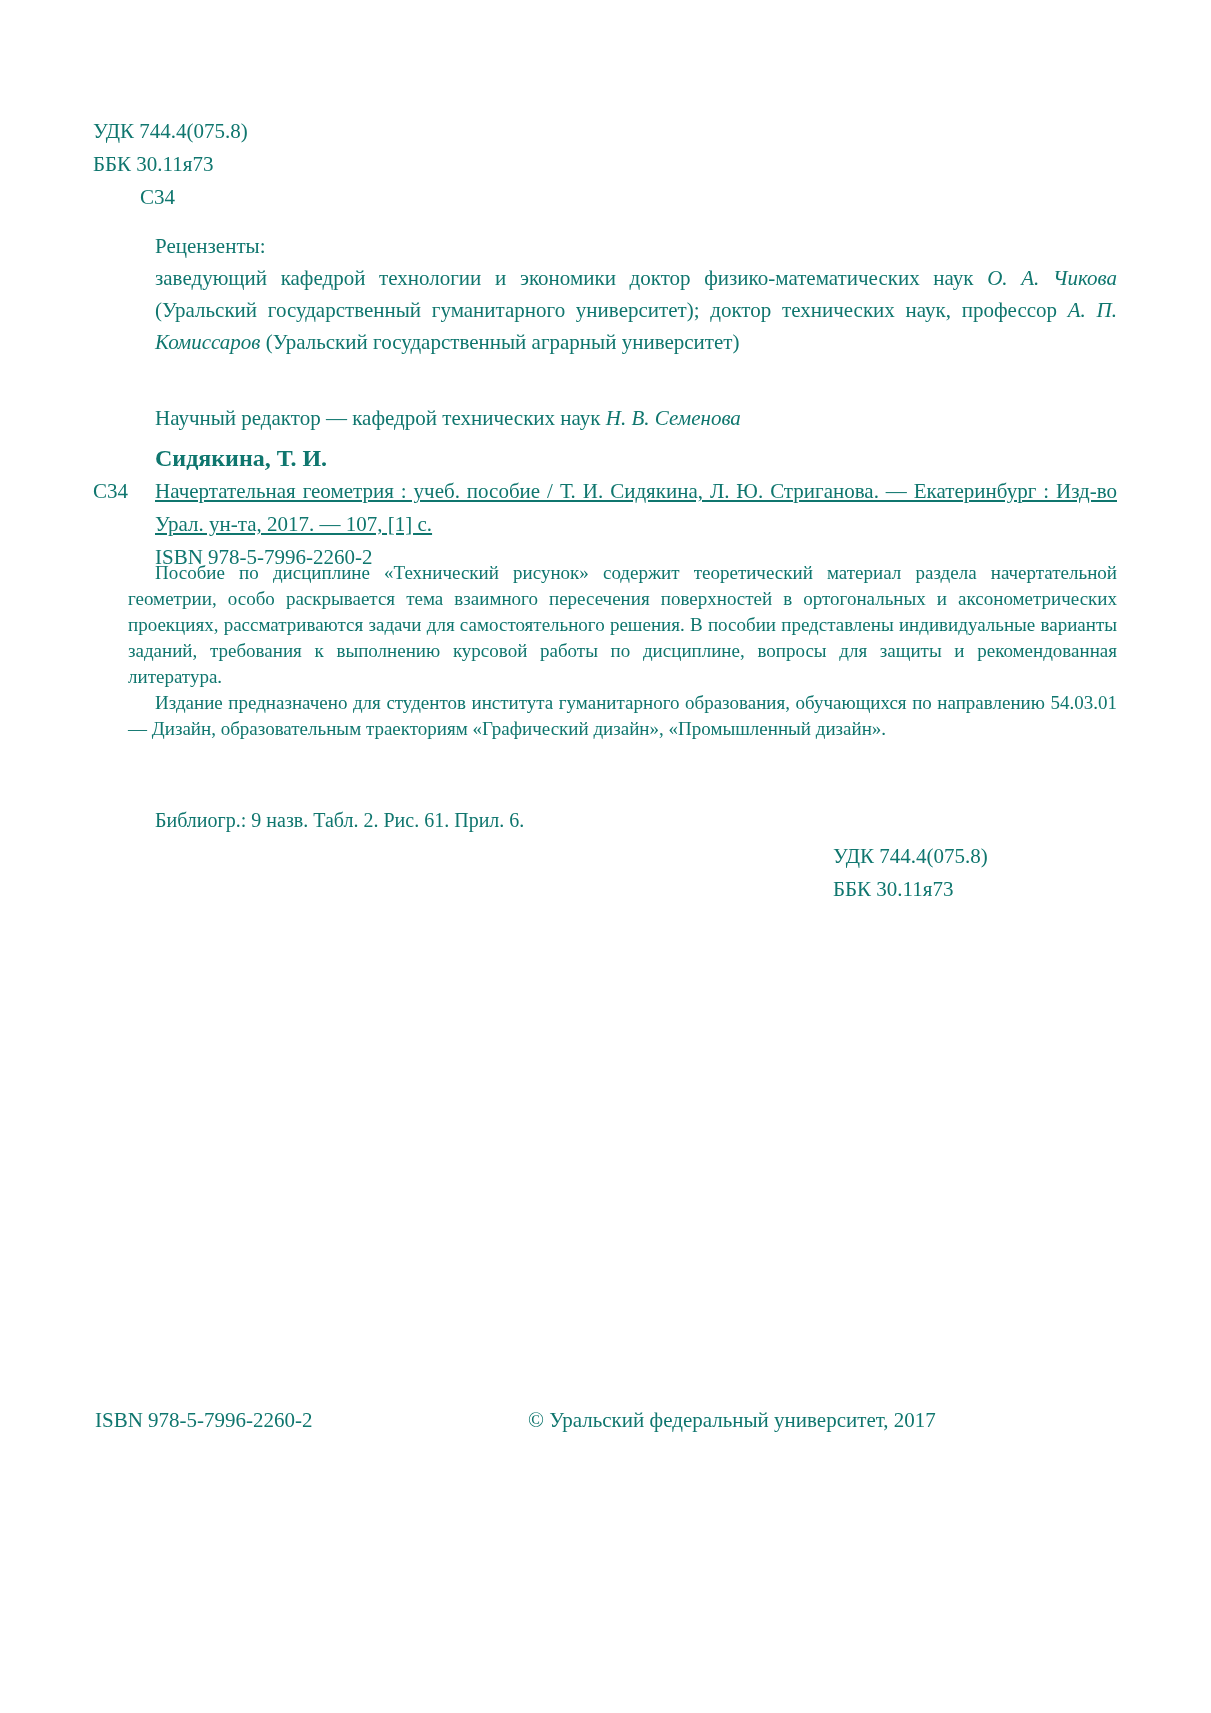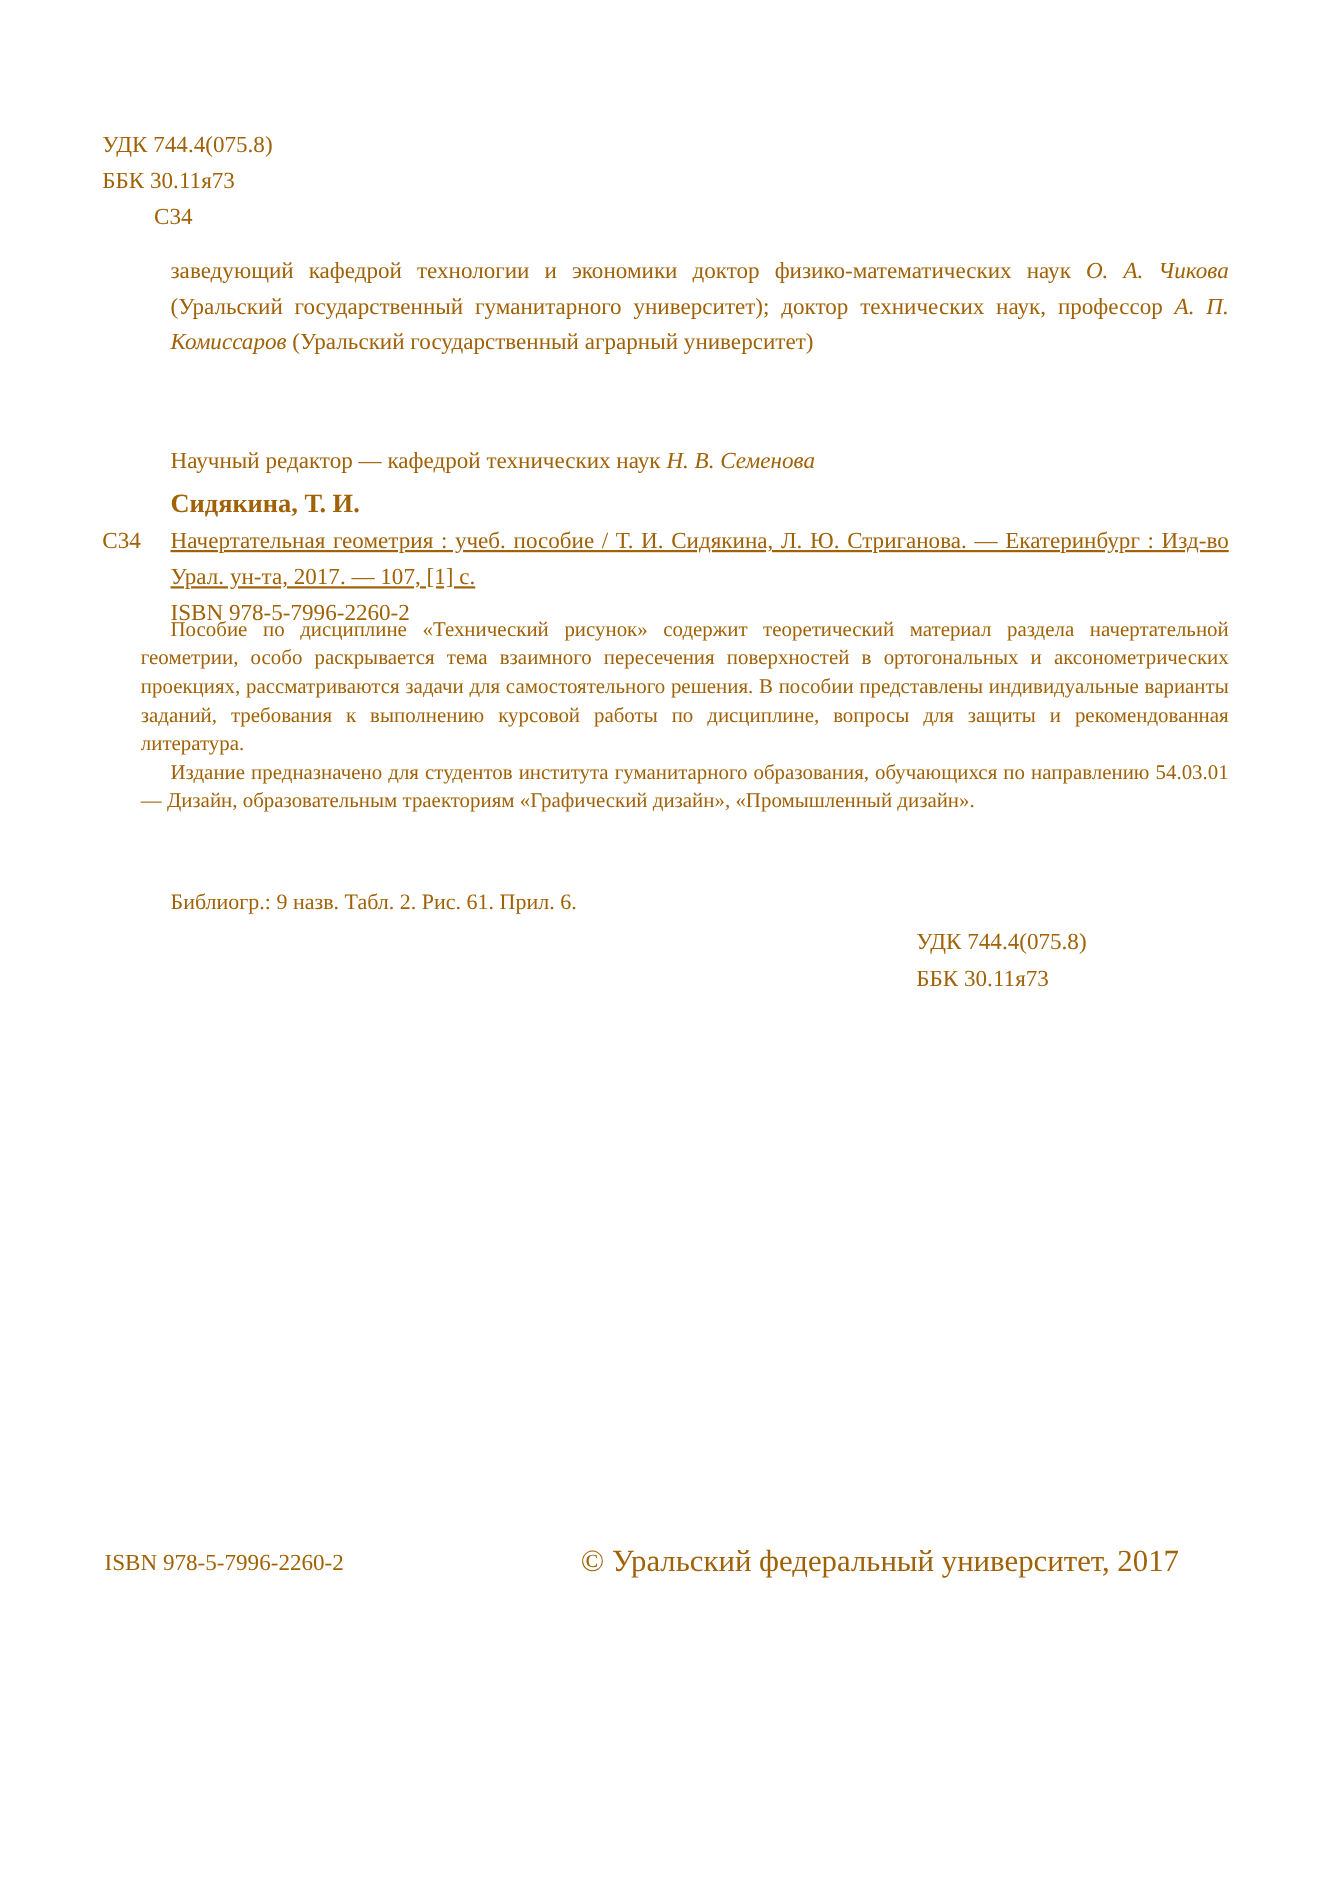--- a/index.html
+++ b/index.html
@@ -3,21 +3,21 @@
 <meta charset="utf-8">
 <style>
   * { margin: 0; padding: 0; box-sizing: border-box; }
   html, body { background: #ffffff; }
   .page {
     position: relative;
     width: 1211px;
     height: 1713px;
     background: #ffffff;
     font-family: "Liberation Serif", "DejaVu Serif", serif;
-    color: #a16207;
+    color: #0f766e;
     overflow: hidden;
   }
   .abs { position: absolute; }
 
   .codes-top {
     left: 93px; top: 115px;
     font-size: 21px; line-height: 33px;
     white-space: nowrap;
   }
   .codes-top .code-indent { padding-left: 47px; }
@@ -72,39 +72,40 @@
     white-space: nowrap;
   }
 
   .bottom-isbn {
     left: 95px; top: 1405px;
     font-size: 21px; line-height: 30px;
     white-space: nowrap;
   }
   .bottom-copy {
     left: 528px; top: 1405px;
-    font-size: 28px; line-height: 30px;
+    font-size: 21px; line-height: 30px;
     white-space: nowrap;
     text-align: right;
   }
 
   .it { font-style: italic; text-align: center; }
 </style>
 </head>
 <body>
 
 <div class="page">
 
   <div class="abs codes-top">
     <div>УДК 744.4(075.8)</div>
     <div>ББК 30.11я73</div>
     <div class="code-indent">С34</div>
   </div>
 
   <div class="abs reviewers-block">
+    <div>Рецензенты:</div>
     <div class="reviewers-par"><span>заведующий кафедрой технологии и экономики доктор физико-математических наук </span><span class="it">О. А. Чикова</span><span> (Уральский государственный гуманитарного университет); доктор технических наук, профессор </span><span class="it">А. П. Комиссаров</span><span> (Уральский государственный аграрный университет)</span></div>
   </div>
 
   <div class="abs editor-line"><span>Научный редактор — кафедрой технических наук </span><span class="it">Н. В. Семенова</span></div>
 
   <div class="abs author-line">Сидякина, Т. И.</div>
 
   <div class="abs catalog-block">
     <div class="catalog-entry-wrap">
       <div class="catalog-code">С34</div>

